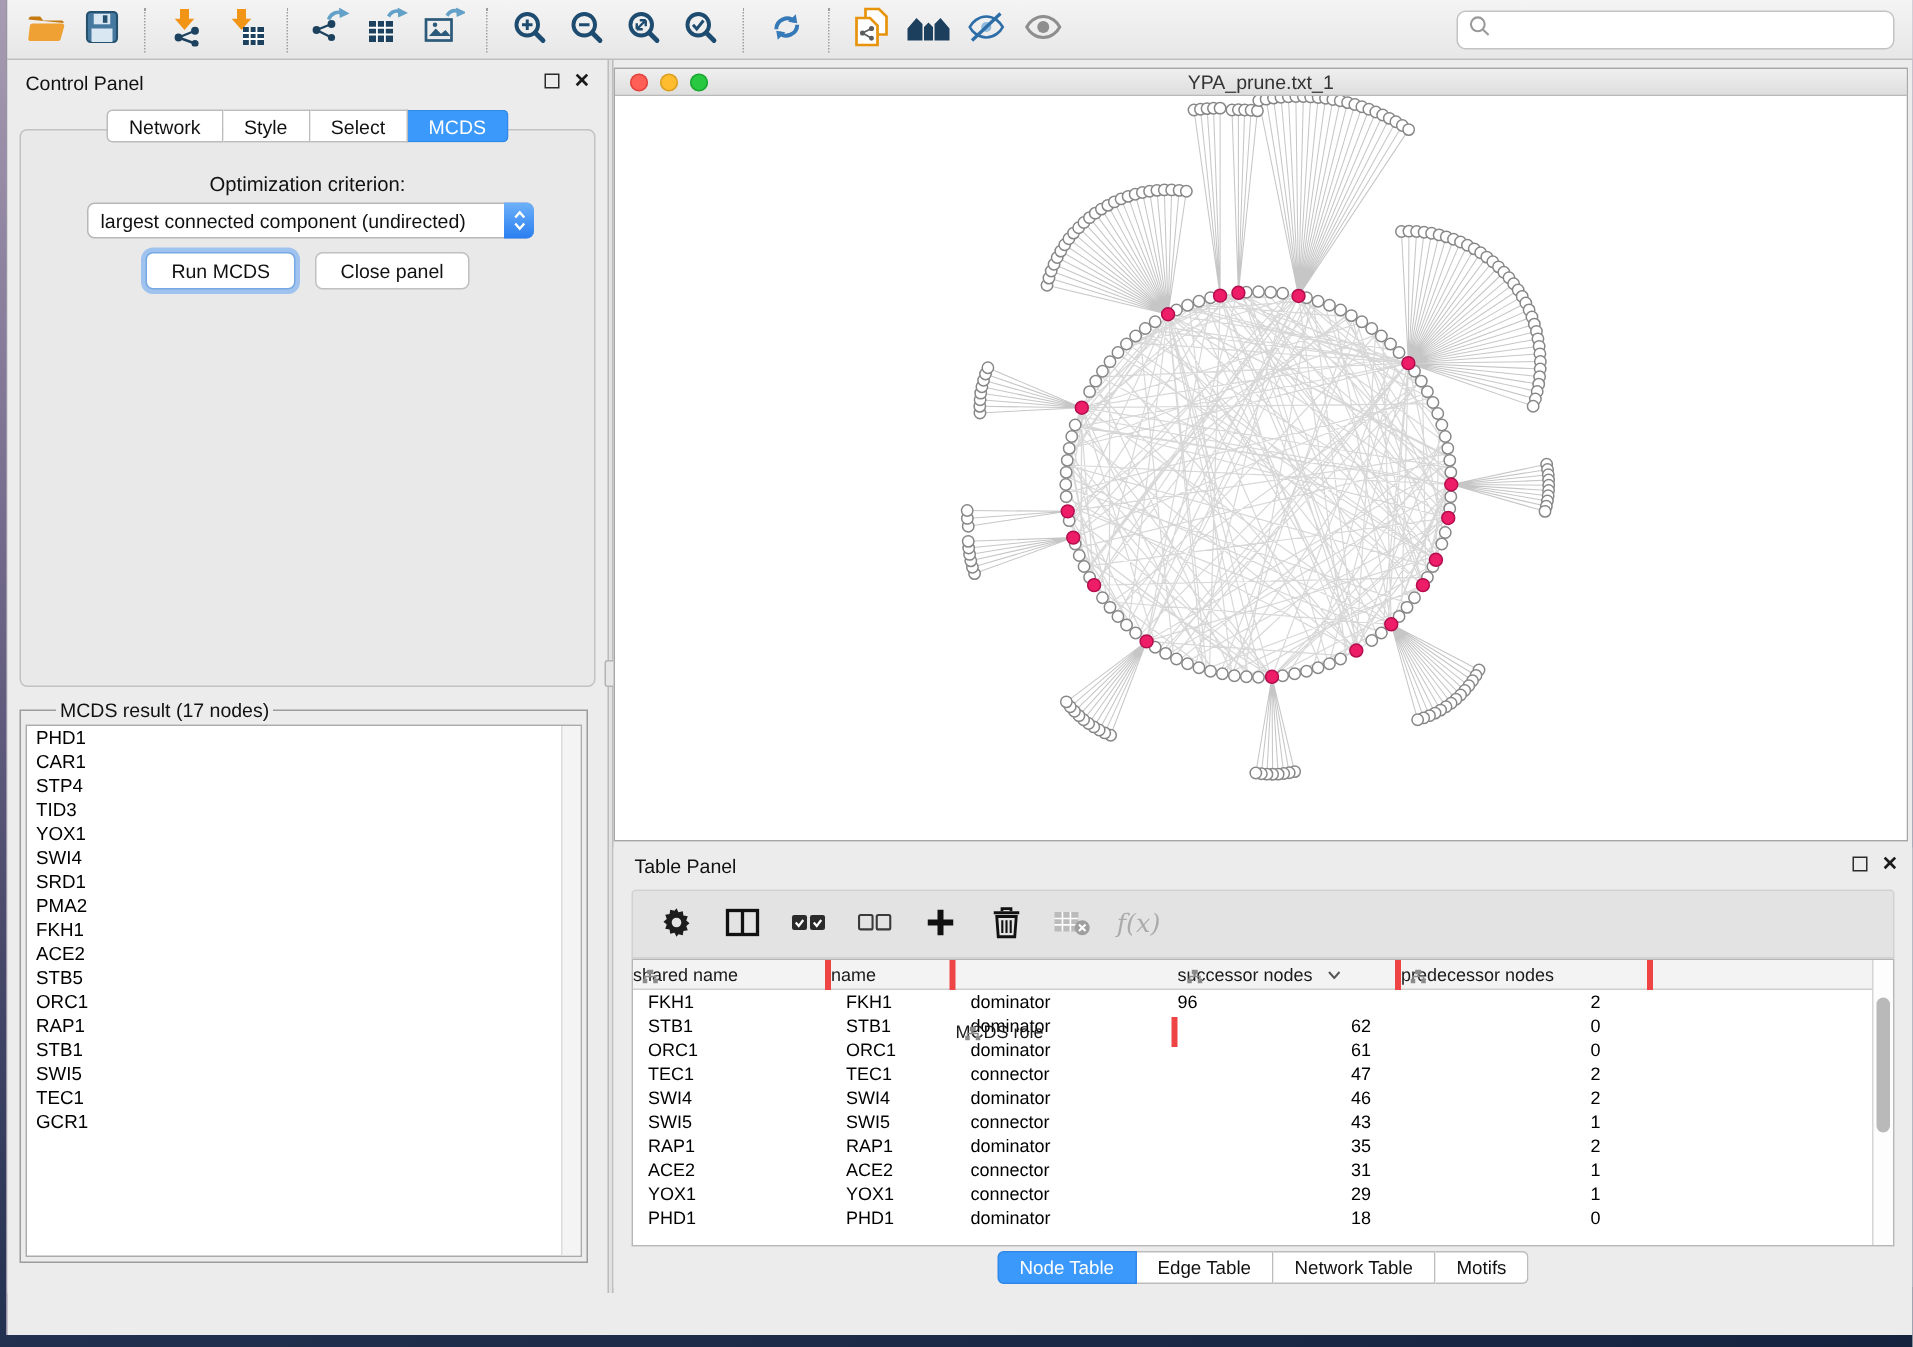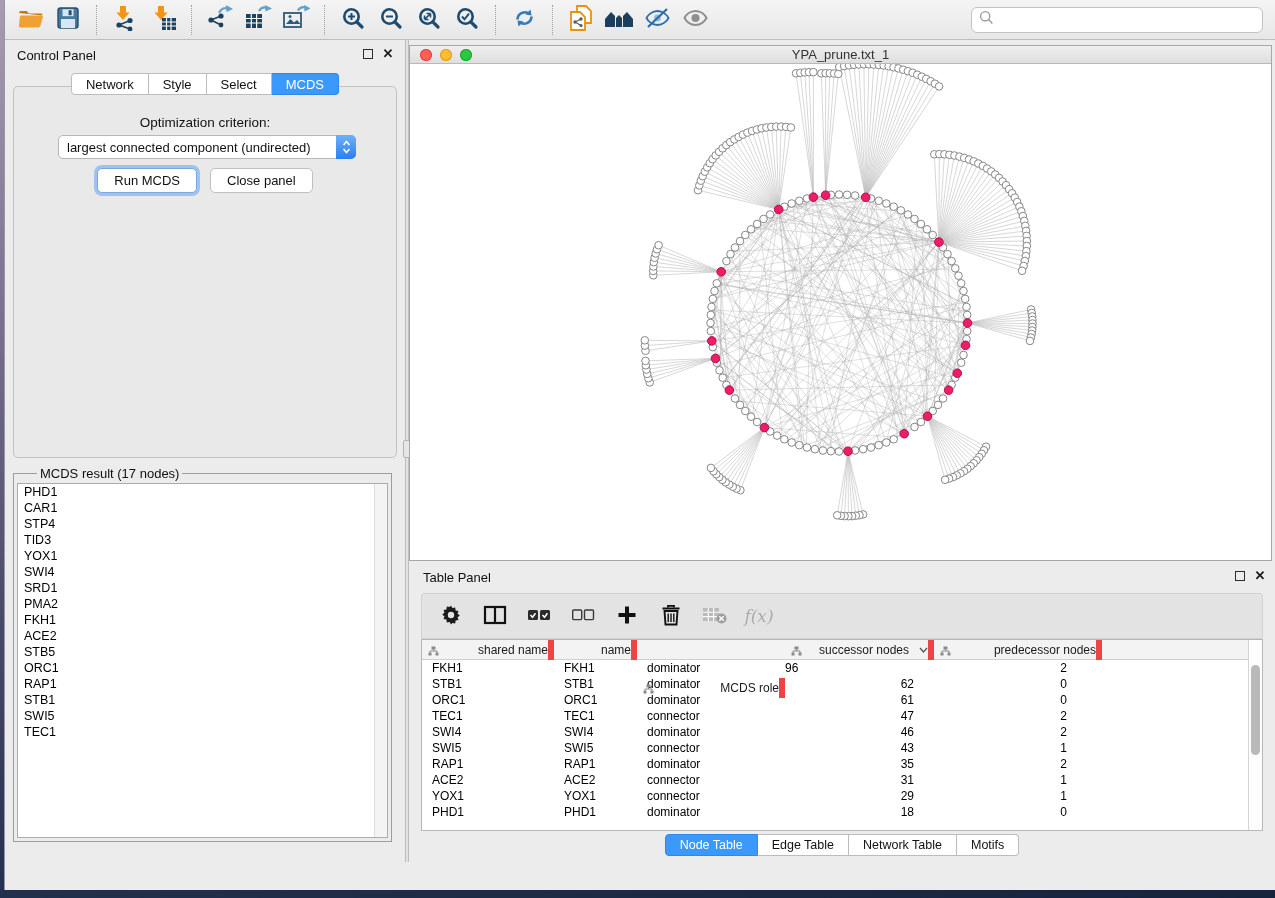--- a/index.html
+++ b/index.html
@@ -104,22 +104,22 @@
   }
   .tt-btn { width:30px; height:30px; border:none; background:transparent; display:flex; align-items:center; justify-content:center; }
   .tt-btn.disabled { opacity:.95; }
   .fx-label { font-family:"DejaVu Serif", serif; font-style:italic; font-size:17px; color:#a9a9a9; }
   .tp-table {
     position:absolute; left:12px; right:12px; top:74px; bottom:27px;
     background:#fff; border:1px solid #b7b7b7; overflow:hidden;
   }
   .thead { display:flex; height:20px; background:#f3f3f3; border-bottom:1px solid #cfcfcf; }
   .th {
-    position:relative; display:flex; align-items:center; justify-content:flex-end;
-    font-size:12px; color:#1a1a1a; border-right:6px solid #ef4444; height:20px;
+    position:relative; display:flex; align-items:center; justify-content:flex-start;
+    font-size:12px; color:#1a1a1a; border-right:4px solid #ef4444; height:20px;
   }
   .th .tree-ic { position:absolute; left:6px; top:5px; }
   .th .sort-ic { margin-left:10px; display:flex; }
   .tbody .tr { display:flex; height:16px; }
   .td { font-size:12px; color:#000; line-height:16px; white-space:nowrap; overflow:hidden; }
   .tp-scroll { position:absolute; top:0; right:0; bottom:0; width:14px; background:#fdfdfd; border-left:1px solid #d5d5d5; }
   .tp-scroll .thumb { position:absolute; left:2px; width:9px; top:25px; height:90px; background:#b9b9b9; border-radius:5px; }
   .tp-tabs { position:absolute; left:0; right:0; bottom:2px; display:flex; justify-content:center; }
   .tp-tabs .seg-tab { height:22px; font-size:12.5px; }
   
@@ -321,20 +321,21 @@
             <div class="list-item">SRD1</div>
             <div class="list-item">PMA2</div>
             <div class="list-item">FKH1</div>
             <div class="list-item">ACE2</div>
             <div class="list-item">STB5</div>
             <div class="list-item">ORC1</div>
             <div class="list-item">RAP1</div>
             <div class="list-item">STB1</div>
             <div class="list-item">SWI5</div>
             <div class="list-item">TEC1</div>
+            <div class="list-item">GCR1</div>
           </div>
         <div class="list-scroll"></div>
       </div>
     </fieldset>
   </div>
 
   <div class="v-divider">
       <div class="handle"></div>
     </div>
 

